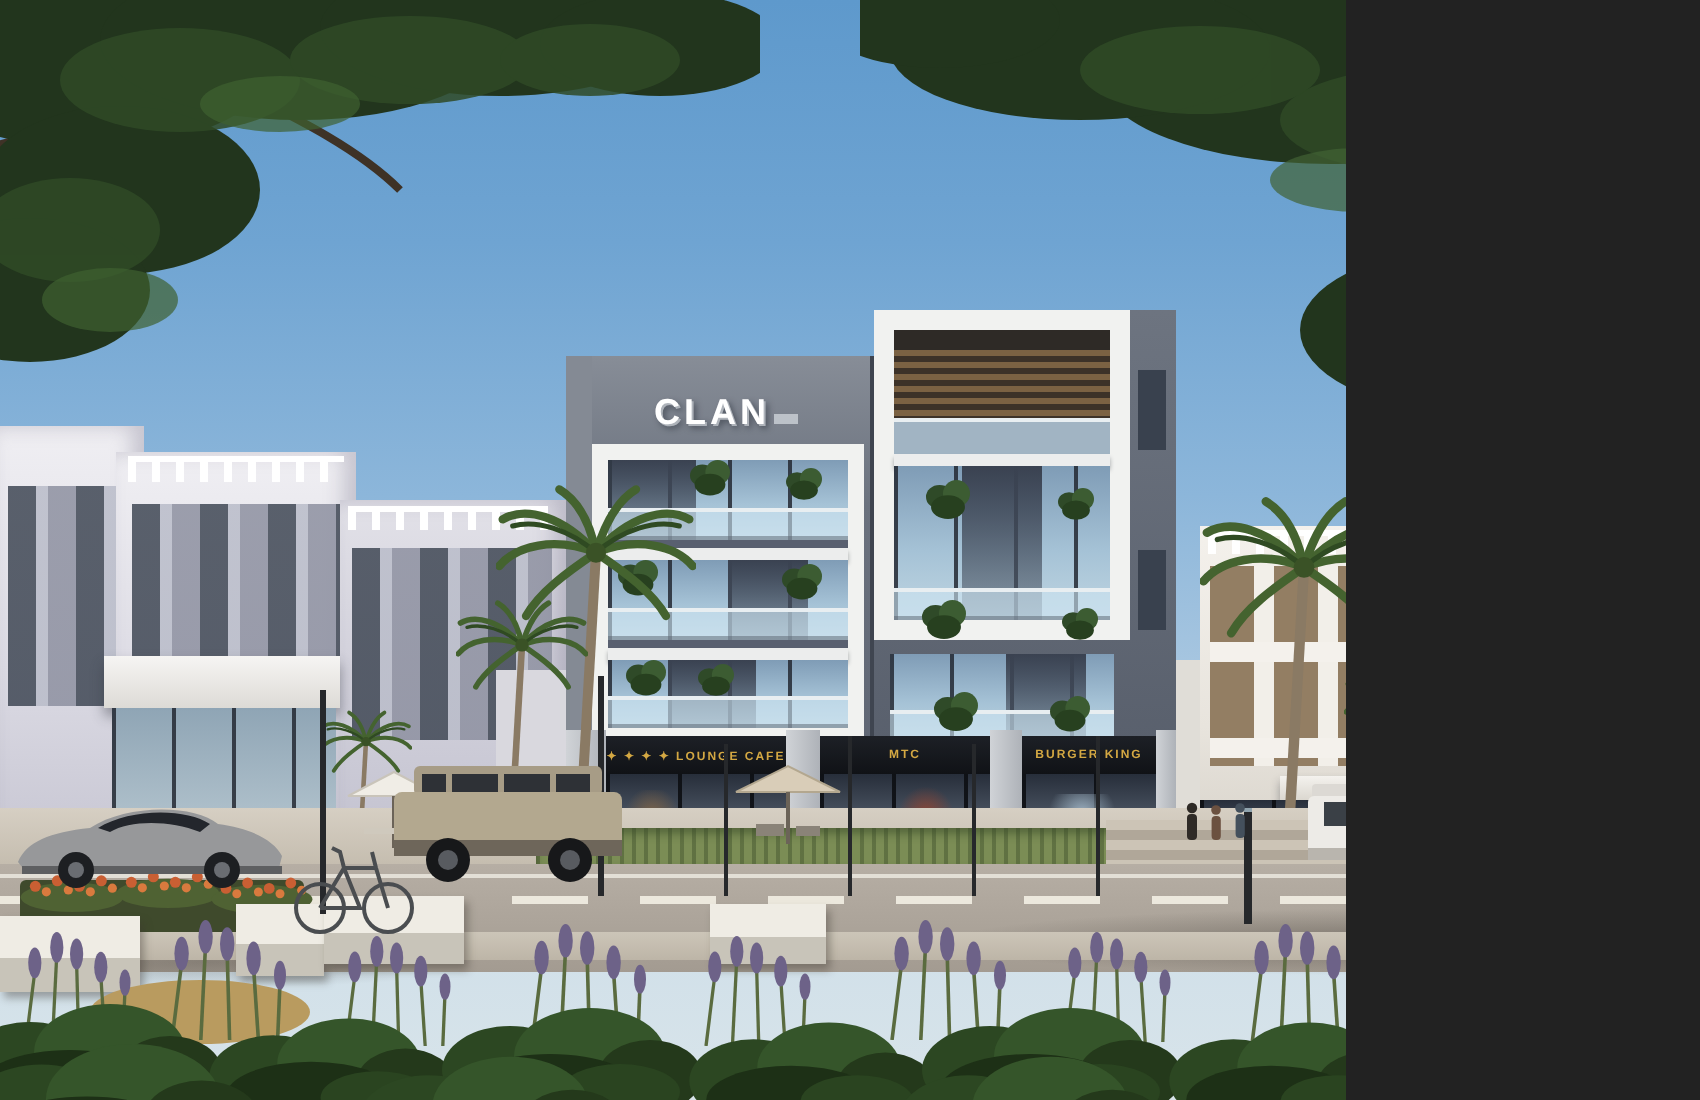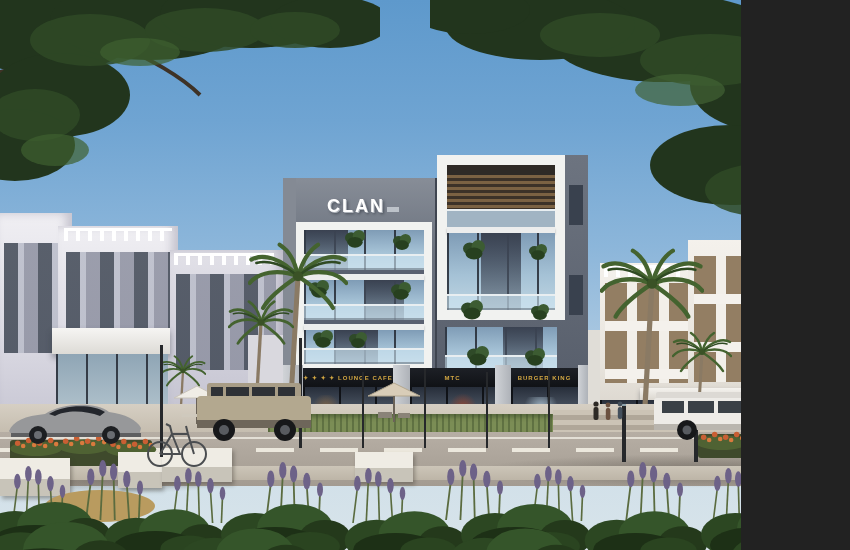--- a/index.html
+++ b/index.html
@@ -1,16 +1,16 @@
 <!DOCTYPE html>
 <html><head>
 <meta charset="utf-8">
 <style>
   html,body{margin:0;padding:0;background:#222;font-family:"Liberation Sans",sans-serif;}
-  #stage{position:relative;width:741px;height:550px;overflow:hidden;
+  #stage{position:relative;width:673px;height:550px;overflow:hidden;
          background:linear-gradient(180deg,#5e99cc 0%,#6fa4d2 22%,#8cb6da 45%,#b3cde3 68%,#cfdfe9 82%,#d8e4ea 100%);}
   .abs{position:absolute;}
   
   .facade{background:linear-gradient(180deg,#878d97 0%,#6b727e 30%,#5b6270 100%);}
   .frame{border:8px solid #f1f2f0;box-sizing:border-box;background:#596070;}
   .glassrow{background:linear-gradient(180deg,#7f9cb6 0%,#a5c2d6 55%,#c0d6e2 100%);position:absolute;overflow:hidden;}
   .mull{position:absolute;inset:0;background:repeating-linear-gradient(90deg,rgba(35,40,50,.85) 0 2px,transparent 2px 30px);}
   .darkpane{position:absolute;background:linear-gradient(180deg,#3a4251,#55617080);}
   .rail{position:absolute;left:0;right:0;bottom:0;height:14px;background:rgba(205,228,242,.6);border-top:2px solid #e8eef1;
         box-shadow:inset 0 -2px 0 rgba(90,100,112,.5);}

